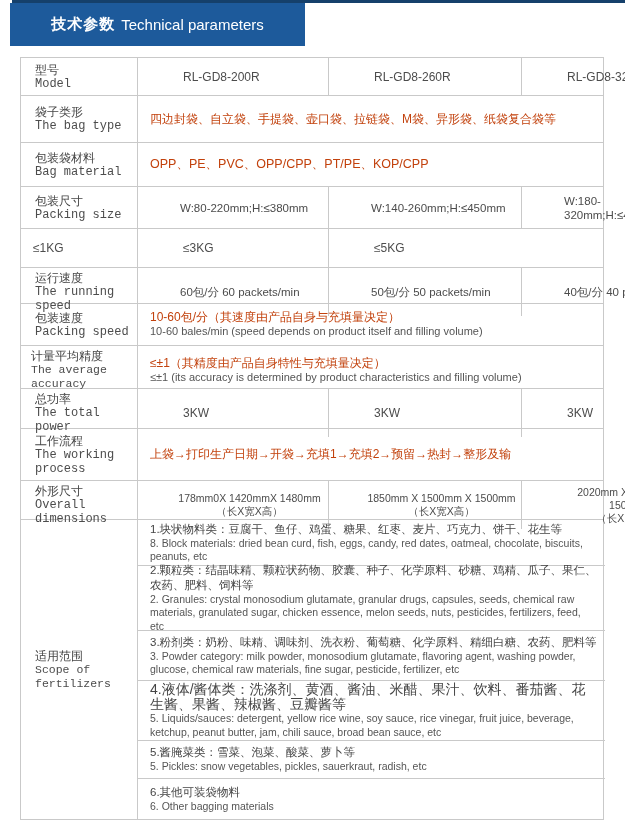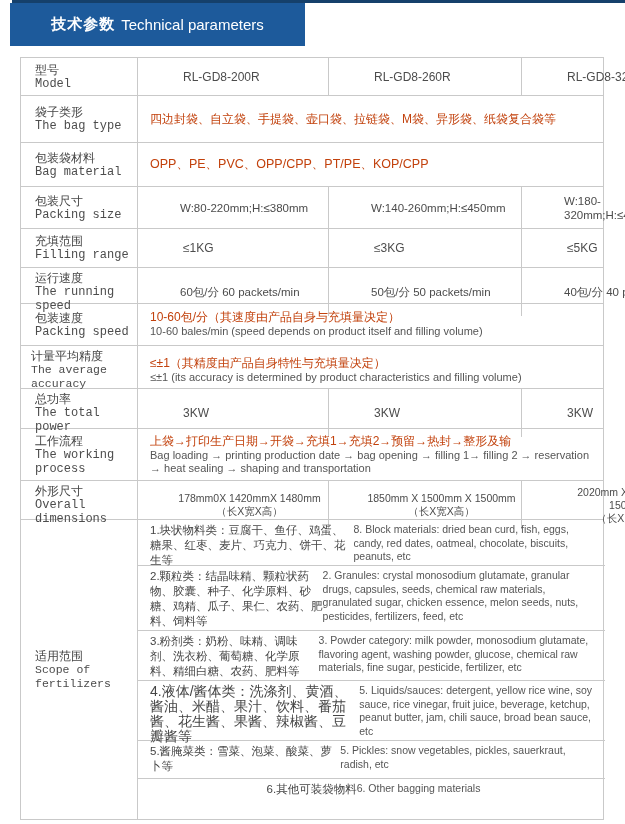--- a/index.html
+++ b/index.html
@@ -27,21 +27,21 @@
   .label .en { display:block; font-size:12px; color:#4c4c4c;font-family:Liberation Mono, monospace; }
   .label { padding-left:14px; }
   .val { font-size:12px; }
   .merged .zh { display:block; font-size:12px; color:#c2410c; margin-bottom:1px; }
   .merged .en { display:block; font-size:11px; color:#555; line-height:13.5px; }
   .dims { align-items:center; text-align:center; padding-left:4px; padding-right:4px; }
   .dims .l1 { display:block; font-size:10.5px; line-height:13px; }
   .dims .l2 { display:block; font-size:10.5px; line-height:13px; }
 
   .scope-right { display:flex; flex-direction:column; }
-  .sub { border-bottom:1px solid #c9c9c9; display:flex; flex-direction:row;
+  .sub { border-bottom:1px solid #c9c9c9; display:flex; flex-direction:column;
          justify-content:center; padding:3px 8px 3px 12px; }
   .sub:last-child { border-bottom:none; }
   .sub .zh { display:block; font-size:11.5px; line-height:15px; color:#454545; }
   .sub .en { display:block; font-size:10.5px; line-height:13.5px; color:#555; }
 </style>
 </head>
 <body>
 
 <div class="sheet">
   <div class="topline"></div>
@@ -86,24 +86,20 @@
       <div class="cell label">
         <span class="zh">包装尺寸</span>
         <span class="en">Packing size</span>
       </div>
       <div class="cell val" style="font-size:11.5px;padding-left:9px">W:80-220mm;H:≤380mm</div>
       <div class="cell val" style="font-size:11.5px;padding-left:9px">W:140-260mm;H:≤450mm</div>
       <div class="cell val" style="font-size:11.5px;padding-left:9px">W:180-320mm;H:≤450mm</div>
     </div>
 
     <div class="row r4" style="height:39px">
-      <div class="cell label">
-        <span class="zh">充填范围</span>
-        <span class="en">Filling range</span>
-      </div>
       <div class="cell val">≤1KG</div>
       <div class="cell val">≤3KG</div>
       <div class="cell val">≤5KG</div>
     </div>
 
     <div class="row r4" style="height:36px">
       <div class="cell label">
         <span class="zh">运行速度</span>
         <span class="en">The running speed</span>
       </div>
@@ -144,21 +140,20 @@
       <div class="cell val">3KW</div>
     </div>
 
     <div class="row r2" style="height:52px">
       <div class="cell label">
         <span class="zh">工作流程</span>
         <span class="en">The working process</span>
       </div>
       <div class="cell merged">
         <span class="zh">上袋→打印生产日期→开袋→充填1→充填2→预留→热封→整形及输</span>
-        <span class="en">Bag loading →  printing production date → bag opening → filling 1→ filling 2 → reservation → heat sealing → shaping and transportation</span>
       </div>
     </div>
 
     <div class="row r4" style="height:39px">
       <div class="cell label">
         <span class="zh">外形尺寸</span>
         <span class="en">Overall dimensions</span>
       </div>
       <div class="cell dims">
         <span class="l1">178mm0X 1420mmX 1480mm</span>

